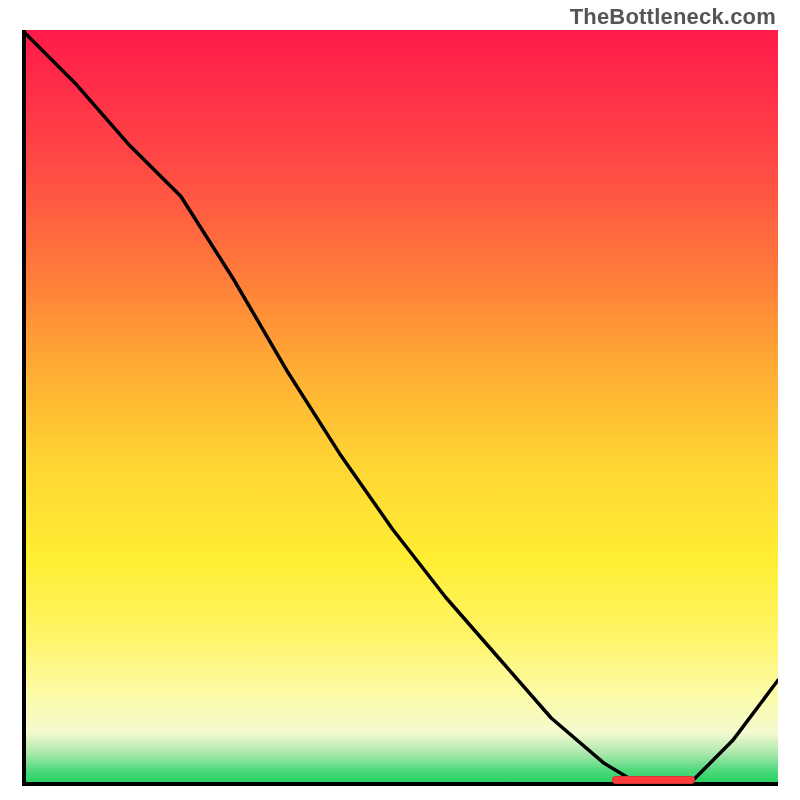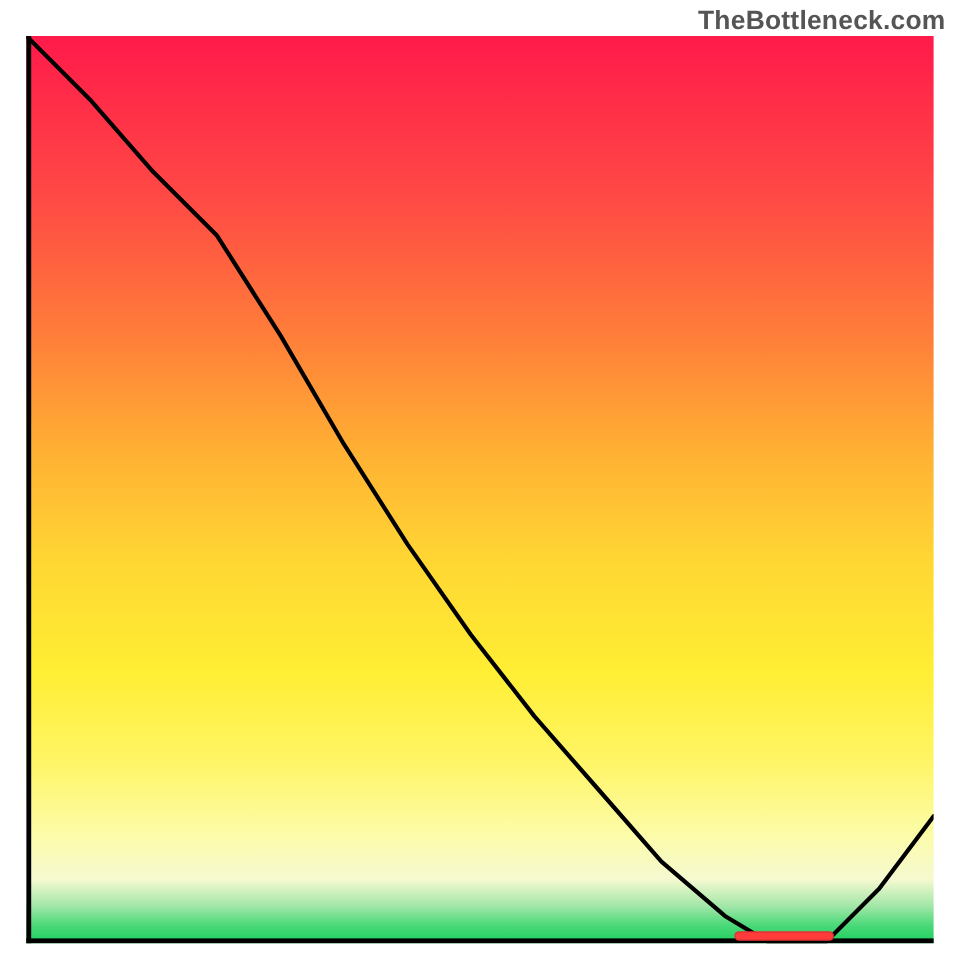--- a/index.html
+++ b/index.html
@@ -12,21 +12,21 @@
     overflow: hidden;
   }
   .wrap {
     position: relative;
     width: 800px;
     height: 800px;
   }
   .attribution {
     position: absolute;
     top: 4px;
-    right: 12px;
+    right: 24px;
     font-size: 22px;
     font-weight: 600;
     color: #555555;
     letter-spacing: 0.2px;
   }
   .plot-area {
     position: absolute;
     left: 22px;
     top: 30px;
     width: 756px;

